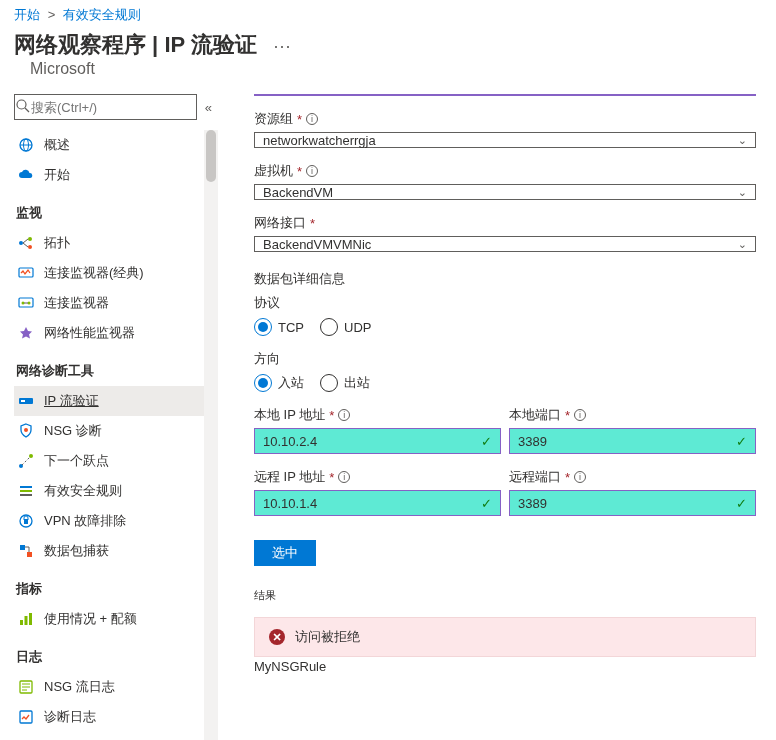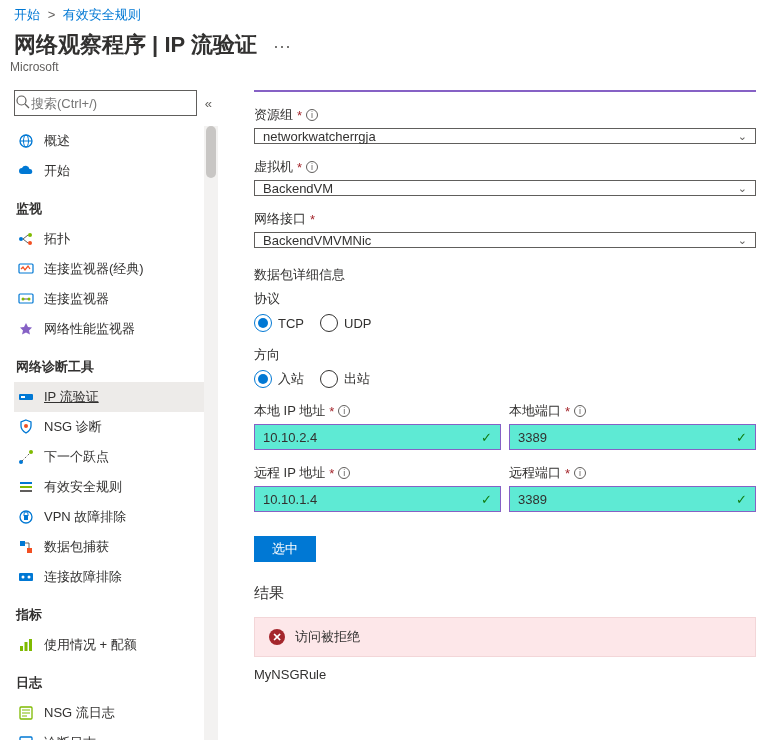--- a/index.html
+++ b/index.html
@@ -16,21 +16,21 @@
   a { color: #0078d4; text-decoration: none; cursor: pointer; }
 
   
   .breadcrumb { padding: 6px 14px 2px; font-size: 13px; }
   .breadcrumb span.sep { color: #605e5c; padding: 0 4px; }
 
   
   .title-row { padding: 4px 14px 0; display: flex; align-items: baseline; gap: 12px; }
   .title-row h1 { font-size: 22px; font-weight: 600; }
   .title-row .dots { font-size: 18px; color: #605e5c; padding-left: 4px; }
-  .subtitle { padding: 0 10px 12px; font-size: 12px; color: #605e5c; }
+  .subtitle { padding: 0 30px 12px; font-size: 16px; color: #605e5c; }
 
   
   .layout { display: flex; height: calc(100% - 76px); }
   .sidebar {
     width: 218px;
     flex-shrink: 0;
     padding: 4px 0 0 14px;
     display: flex;
     flex-direction: column;
     position: relative;
@@ -116,36 +116,36 @@
   .two-col { display: flex; gap: 8px; }
   .two-col .field { flex: 1; }
 
   .btn-primary {
     margin-top: 24px;
     background: #0078d4; color: #fff; border: none;
     height: 26px; padding: 0 18px; font-size: 13px; cursor: pointer;
     font-family: inherit;
   }
 
-  .result-h { margin-top: 22px; font-size: 15px; }
+  .result-h { margin-top: 22px; font-size: 11px; }
   .result-box {
     margin-top: 14px;
     background: #fde7e9;
     border: 1px solid #f3d6d8;
     padding: 10px 14px;
     display: flex; align-items: center; gap: 10px;
   }
   .err-circle {
     width: 16px; height: 16px; background: #a4262c; border-radius: 50%;
     color: #fff; display: inline-flex; align-items: center; justify-content: center;
     font-size: 11px; font-weight: bold;
   }
 
   .kv-label { margin-top: 18px; font-size: 13px; }
-  .kv-val { font-size: 13px; margin-top: 10px; }
+  .kv-val { font-size: 13px; margin-top: 2px; }
 
   svg { width: 16px; height: 16px; }
 </style>
 </head>
 <body>
 
 <div class="breadcrumb">
   <a>开始</a>
   <span class="sep">&gt;</span>
   <a>有效安全规则</a>
@@ -287,30 +287,20 @@
       <div class="nav-item">
         <span class="ico">
             <svg viewBox="0 0 16 16">
               <rect x="2" y="2" width="5" height="5" fill="#0078d4"></rect>
               <rect x="9" y="9" width="5" height="5" fill="#f25022"></rect>
               <path d="M7 4h4v5" fill="none" stroke="#605e5c"></path>
             </svg>
           </span>
         <span>数据包捕获</span>
       </div>
-      <div class="nav-item">
-        <span class="ico">
-            <svg viewBox="0 0 16 16">
-              <rect x="1" y="4" width="14" height="8" rx="1" fill="#0078d4"></rect>
-              <circle cx="5" cy="8" r="1.5" fill="#fff"></circle>
-              <circle cx="11" cy="8" r="1.5" fill="#fff"></circle>
-            </svg>
-          </span>
-        <span>连接故障排除</span>
-      </div>
 
       <div class="nav-section">指标</div>
       <div class="nav-item">
         <span class="ico">
             <svg viewBox="0 0 16 16">
               <rect x="2" y="9" width="3" height="5" fill="#7fba00"></rect>
               <rect x="6.5" y="5" width="3" height="9" fill="#7fba00"></rect>
               <rect x="11" y="2" width="3" height="12" fill="#7fba00"></rect>
             </svg>
           </span>

